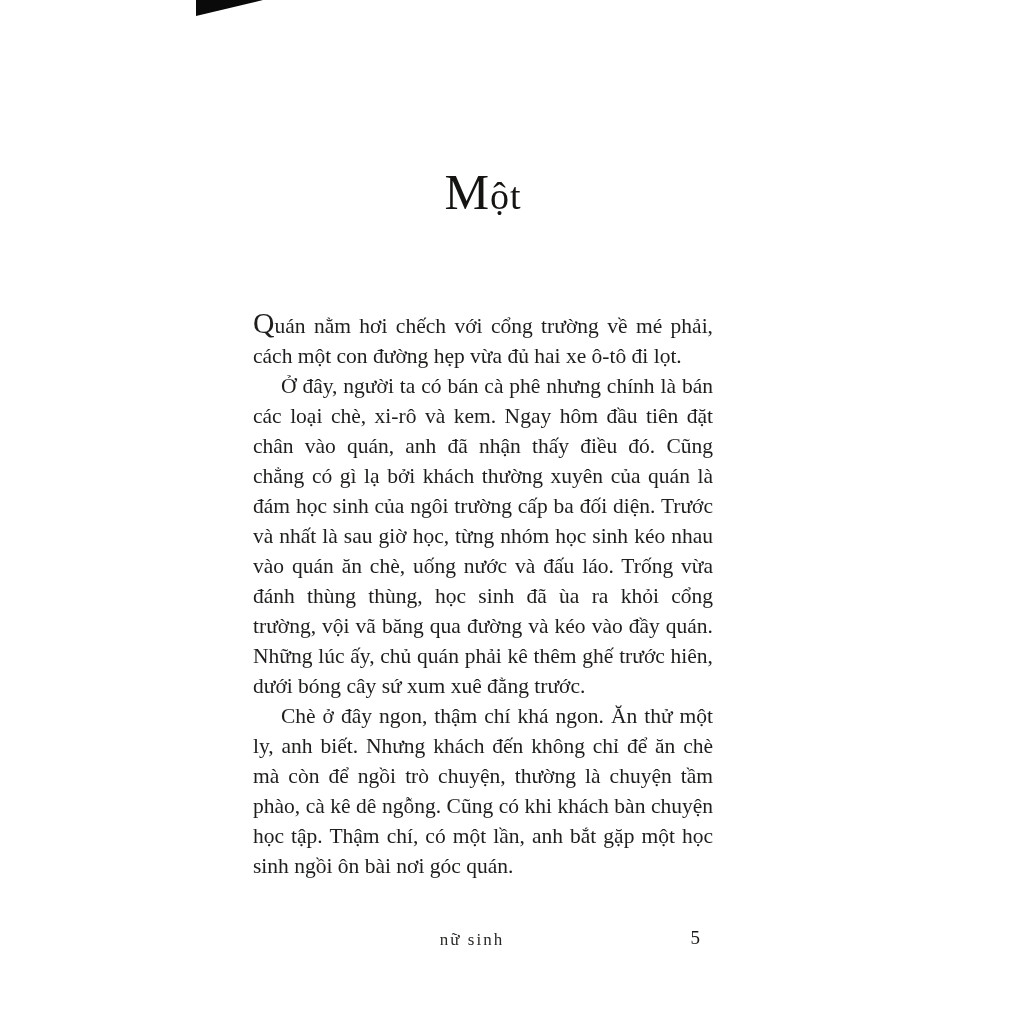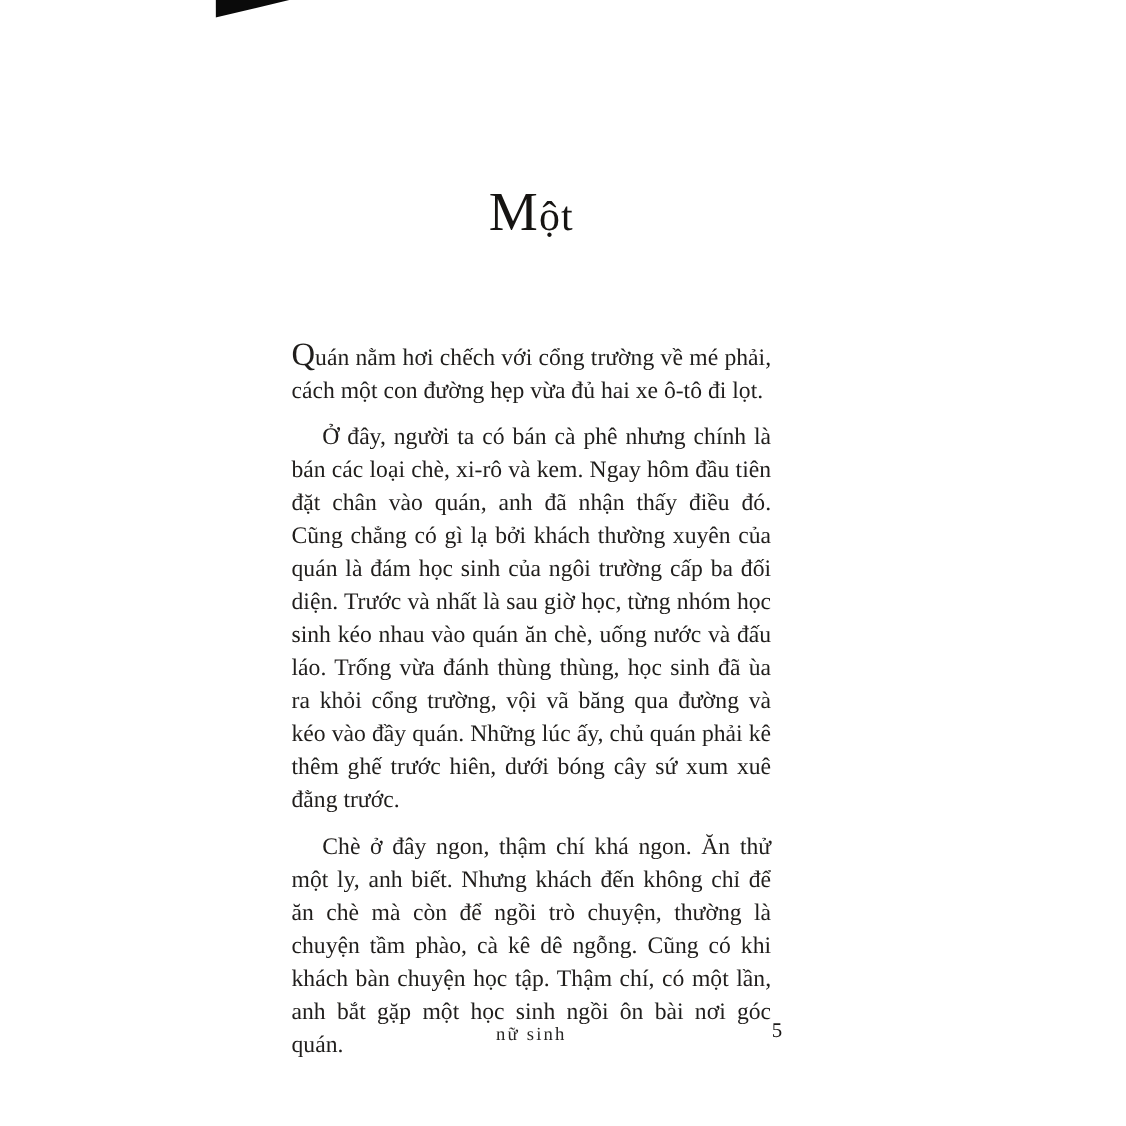--- a/index.html
+++ b/index.html
@@ -45,34 +45,34 @@
     font-size: 1.32em;
   }
   .body-text {
     margin-top: 88px;
     font-size: 21.5px;
     line-height: 30px;
     text-align: justify;
     color: #201e1c;
   }
   .body-text p {
-    margin: 12px;
+    margin: 0;
     padding: 0;
     text-indent: 28px;
   }
   .body-text p.opening {
     text-indent: 0;
   }
   .body-text p.opening::first-letter {
     font-size: 1.38em;
     line-height: 1;
   }
   .page-footer {
     position: absolute;
-    left: 253px;
+    left: 242px;
     top: 930px;
     width: 460px;
     height: 26px;
   }
   .running-title {
     display: block;
     text-align: center;
     font-size: 17px;
     letter-spacing: 2px;
     color: #2a2826;

